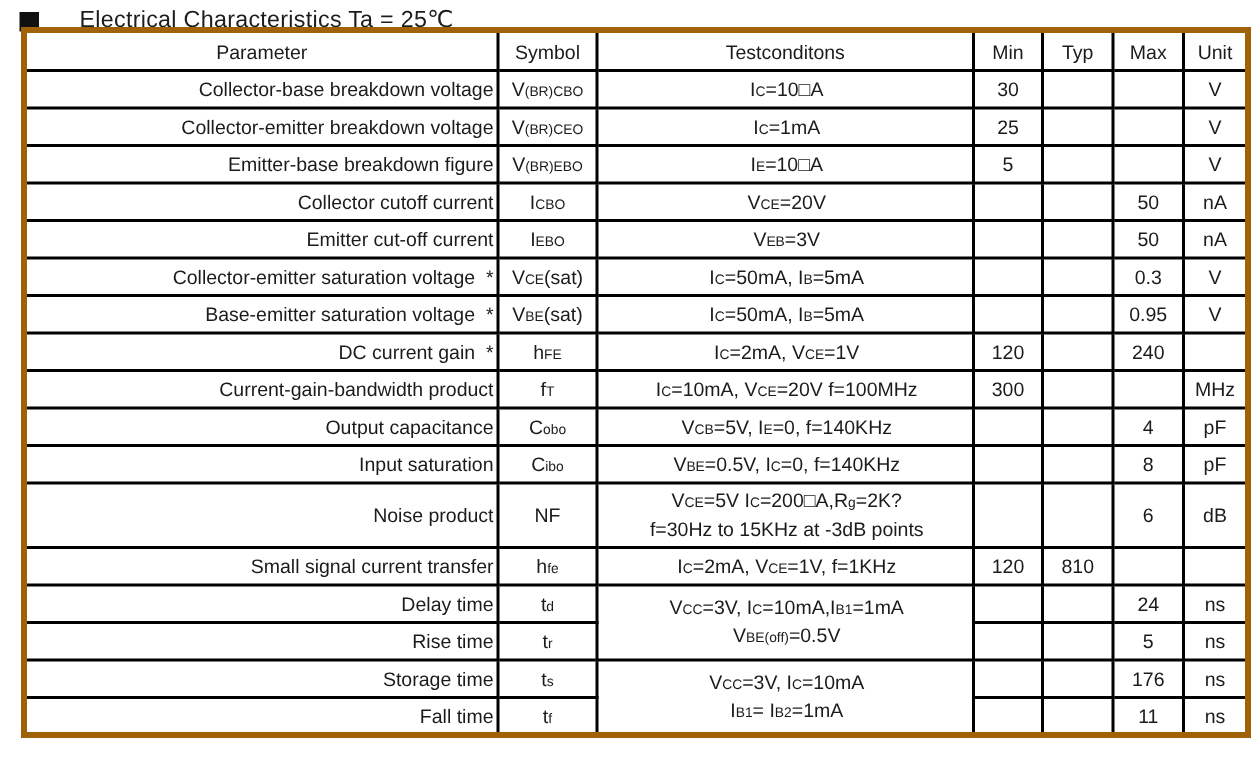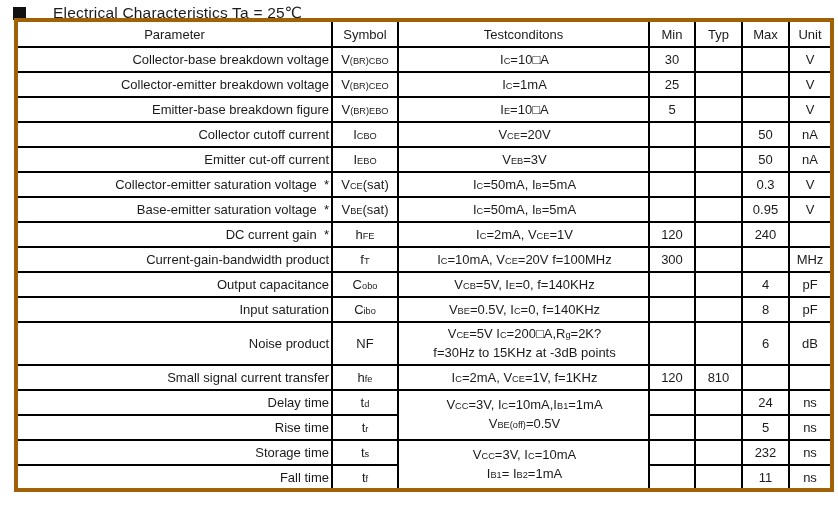--- a/index.html
+++ b/index.html
@@ -223,21 +223,21 @@
     </tr>
     <tr>
       <td class="param">Storage time</td>
       <td class="sym"><span>t</span><span class="sb">s</span><span></span></td>
       <td class="cond" rowspan="2">
         <div class="line"><span>V</span><span class="sb">CC</span><span>=3V, I</span><span class="sb">C</span><span>=10mA</span></div>
         <div class="line"><span>I</span><span class="sb">B1</span><span>= I</span><span class="sb">B2</span><span>=1mA</span></div>
       </td>
       <td class="num"></td>
       <td class="num"></td>
-      <td class="num">232</td>
+      <td class="num">176</td>
       <td class="unit">ns</td>
     </tr>
     <tr>
       <td class="param">Fall time</td>
       <td class="sym"><span>t</span><span class="sb">f</span><span></span></td>
       <td class="num"></td>
       <td class="num"></td>
       <td class="num">11</td>
       <td class="unit">ns</td>
     </tr>

